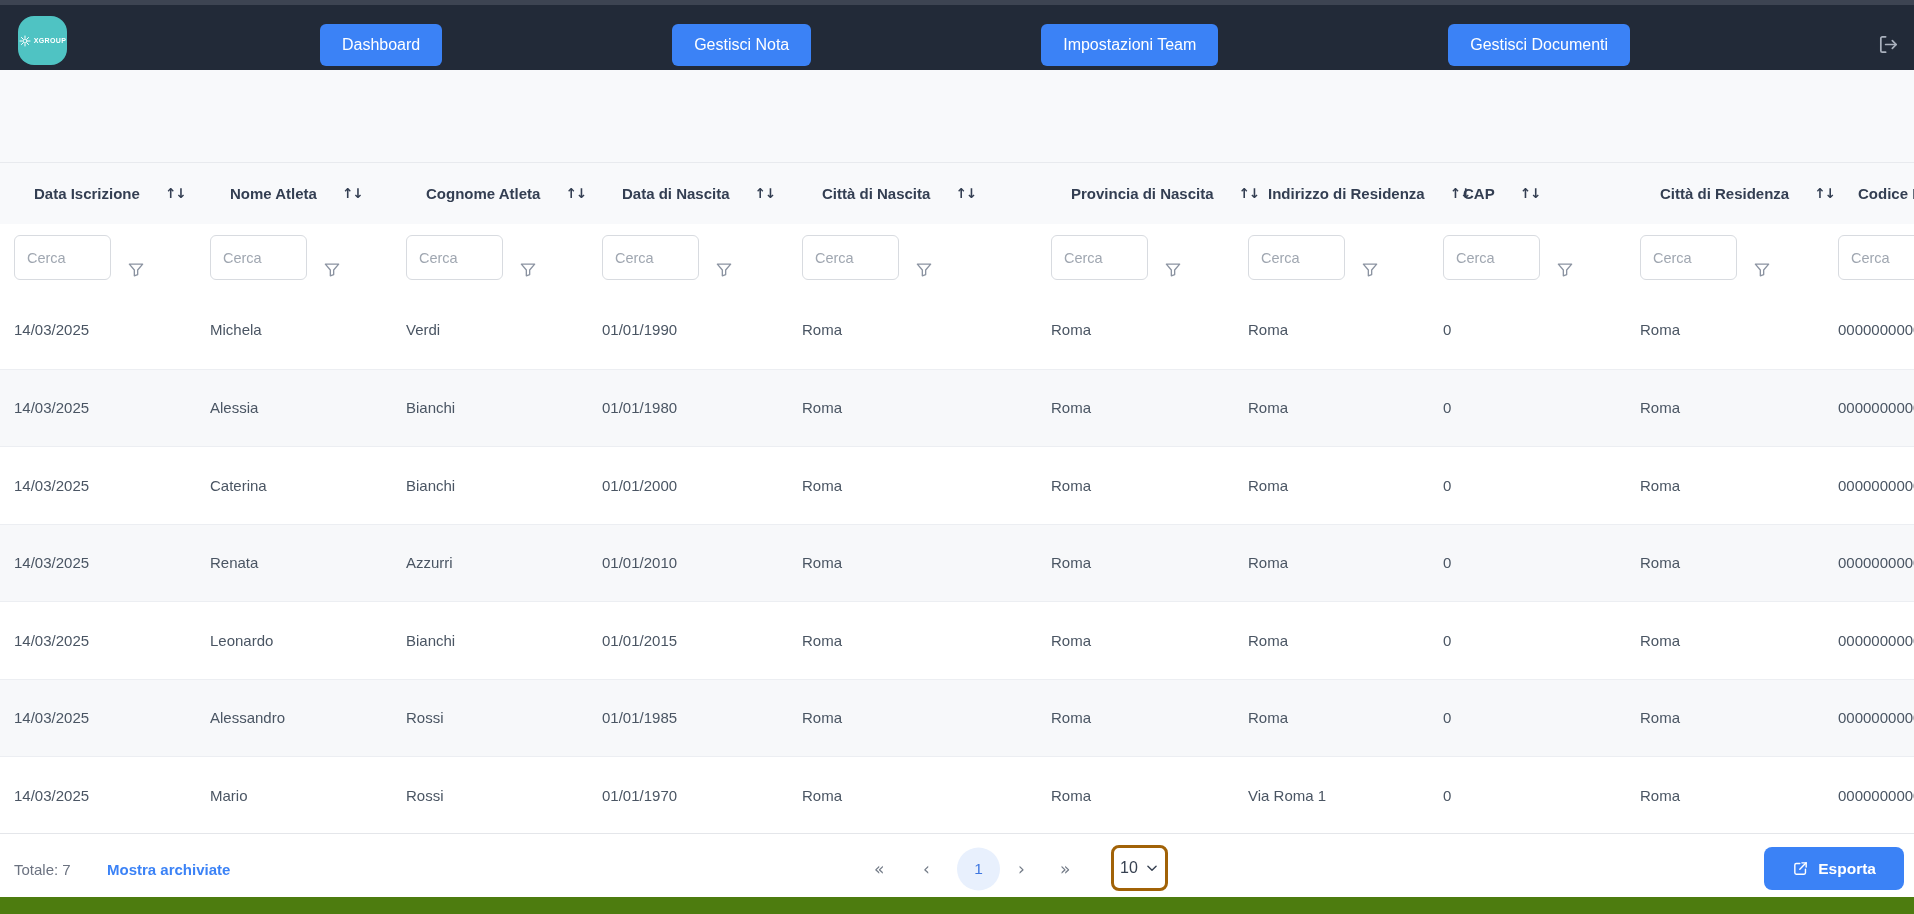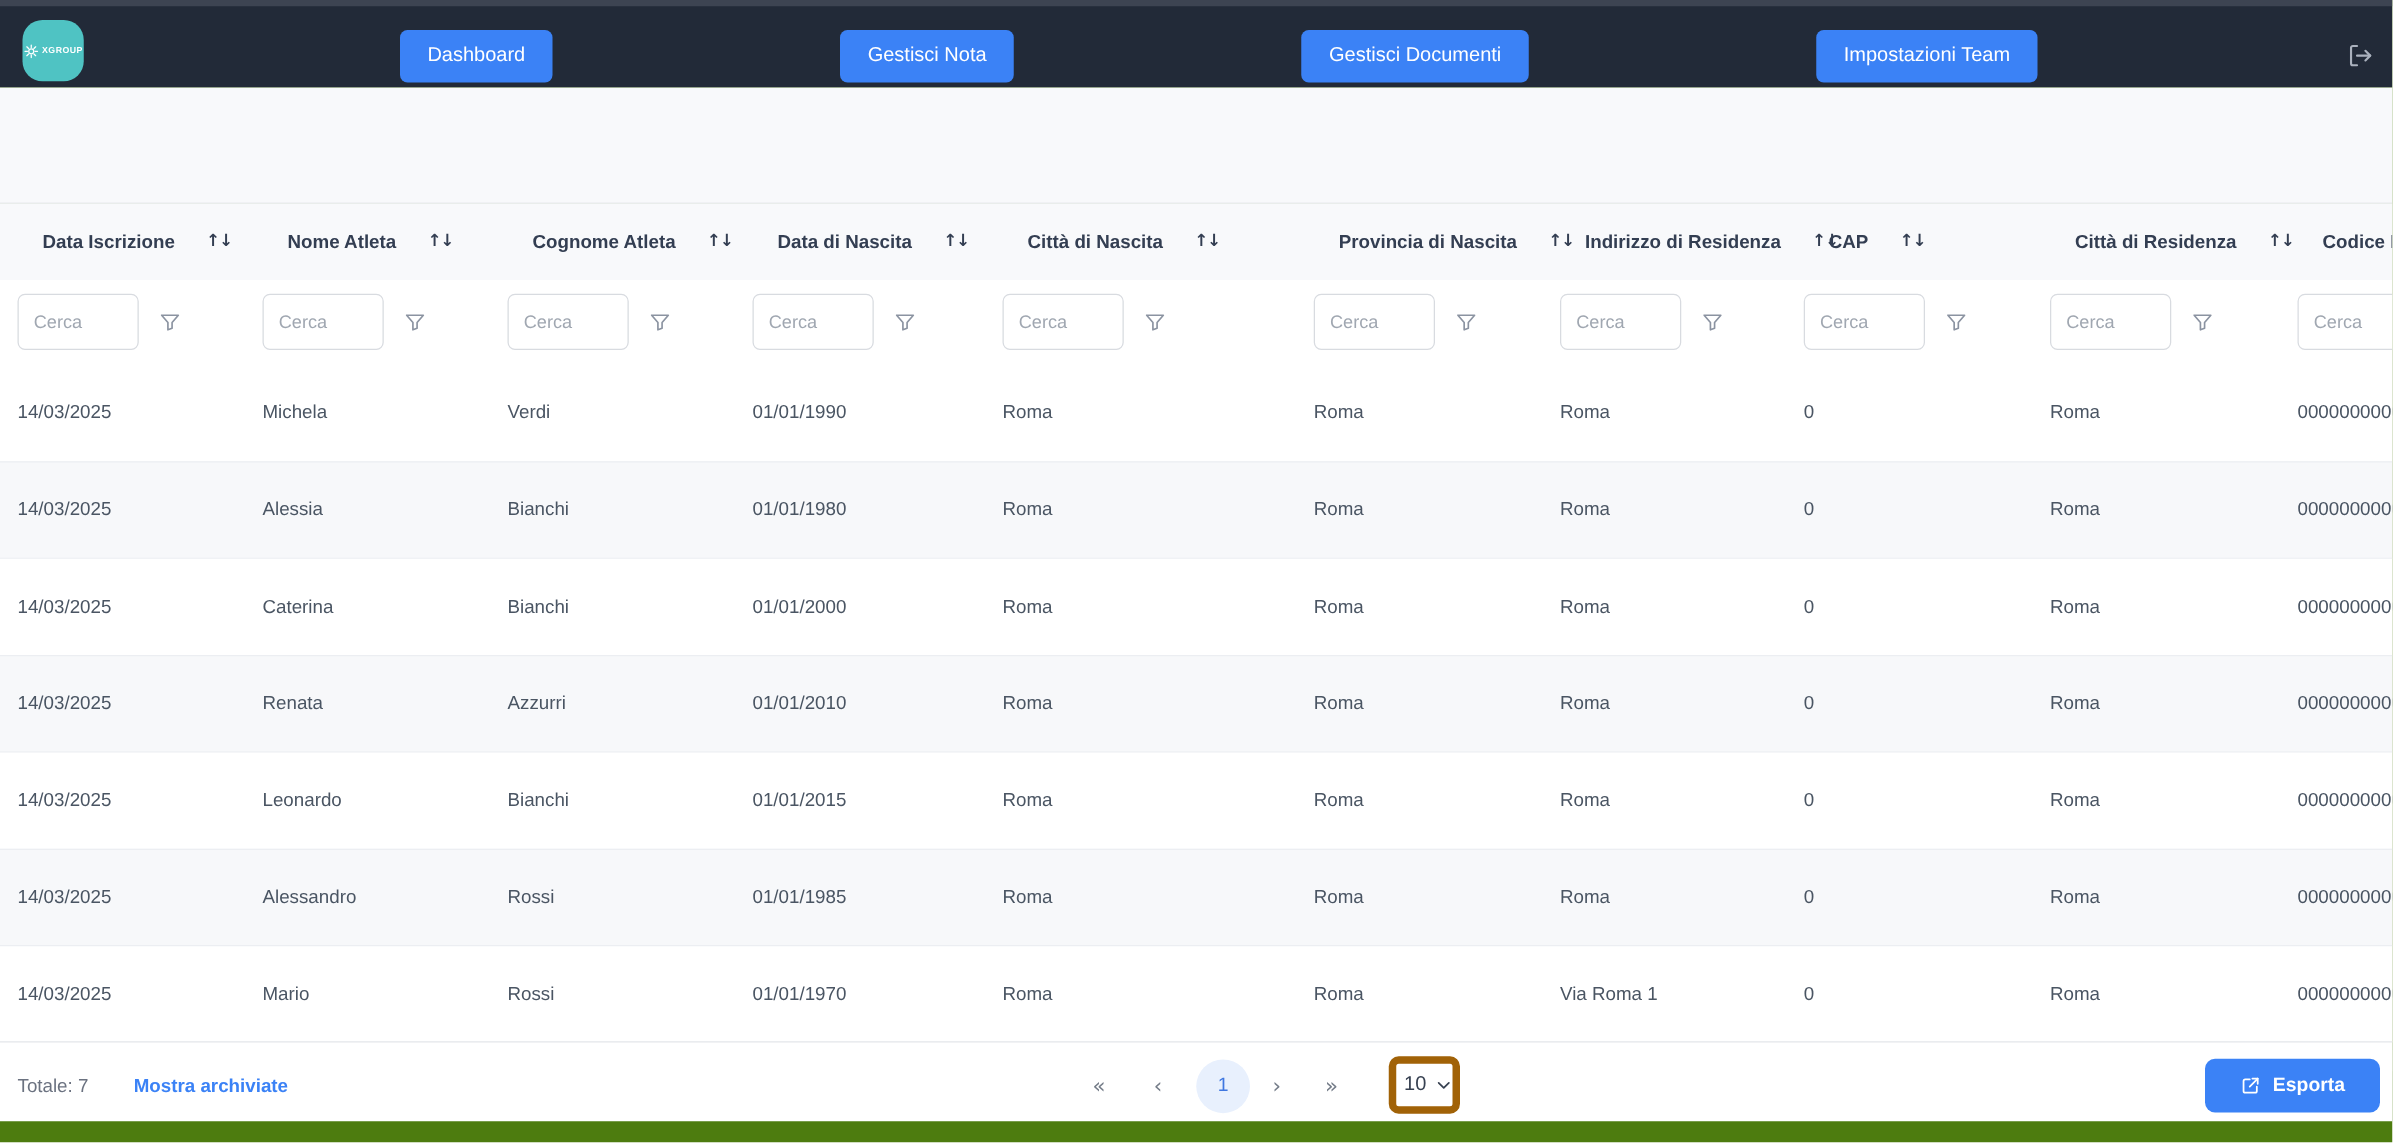--- a/index.html
+++ b/index.html
@@ -49,21 +49,21 @@
   .table-viewport { position: absolute; top: 163px; left: 0; width: 1914px; height: 671px; overflow: hidden; background: #fff; }
   .grid {
     display: grid;
     grid-template-columns: 196px 196px 196px 200px 249px 197px 195px 197px 198px 300px;
     padding-left: 14px; width: 2140px;
   }
   .thead { height: 61px; background: #f8f9fb; align-items: center; }
   .th-cell { display: flex; align-items: flex-start; gap: 25px; font-size: 15px; font-weight: 700; color: #333e52; cursor: pointer; white-space: nowrap; overflow: visible; margin-left: 20px; }
   .sort-icon { font-family: "DejaVu Sans", sans-serif; font-size: 13.5px; letter-spacing: -1px; color: #333e52; }
   .tfilter { height: 67px; background: #fff; align-items: center; }
-  .f-cell { display: flex; align-items: center; gap: 15px; }
+  .f-cell { display: flex; align-items: flex-end; gap: 15px; }
   .f-input {
     width: 97px; height: 45px; border: 1px solid #d8dbe0; border-radius: 6px; padding: 0 12px;
     font-size: 14.5px; font-family: inherit; color: #374151; outline: none; background: #fff;
   }
   .f-input::placeholder { color: #a0a7b1; }
   .funnel { display: flex; cursor: pointer; }
   .trow { height: 77.5px; align-items: center; font-size: 15px; color: #4a5563; background: #fff; }
   .trow + .trow { border-top: 1px solid #eceef2; }
   .trow.alt { background: #f7f8fa; }
   .tcell { display: flex; align-items: center; padding-right: 8px; white-space: nowrap; overflow: visible; }
@@ -84,22 +84,22 @@
   .footer { position: absolute; top: 840px; left: 0; width: 1914px; height: 57px; background: #fff; }
   .total { position: absolute; left: 14px; top: 50%; transform: translateY(-50%); font-size: 15px; color: #6b7280; }
   .show-archived { position: absolute; left: 107px; top: 50%; transform: translateY(-50%); font-size: 15px; font-weight: 700; color: #3b82f6; text-decoration: none; cursor: pointer; text-align: center; }
   .pag-btn { position: absolute; top: 50%; transform: translateY(-50%); font-size: 17px; color: #757d89; cursor: pointer; font-family: "DejaVu Sans", sans-serif; }
   .pag-first { left: 874px; } .pag-prev { left: 923px; } .pag-next { left: 1018px; } .pag-last { left: 1060px; }
   .page-current {
     position: absolute; left: 957px; top: 50%; transform: translateY(-50%); width: 43px; height: 43px; border-radius: 50%;
     background: #e8f0fd; color: #3f77e0; display: flex; align-items: center; justify-content: center; font-size: 15.5px; cursor: pointer;
   }
   .page-size {
-    position: absolute; left: 1111px; top: 5px; width: 57px; height: 46px; border: 6px solid #a16207; border-radius: 8px;
-    background: #fff; display: flex; align-items: center; justify-content: flex-end; gap: 7px; font-size: 16px; color: #374151; cursor: pointer;
+    position: absolute; left: 1111px; top: 5px; width: 57px; height: 46px; border: 3px solid #a16207; border-radius: 8px;
+    background: #fff; display: flex; align-items: center; justify-content: center; gap: 7px; font-size: 16px; color: #374151; cursor: pointer;
   }
   .export-btn {
     position: absolute; right: 10px; top: 7px; height: 43px; padding: 0 28px;
     background: #3b82f6; border: none; border-radius: 8px; color: #fff; font-size: 15.5px; font-weight: 700;
     font-family: inherit; display: flex; align-items: center; gap: 9px; cursor: pointer;
   }
 </style>
 </head>
 <body>
 
@@ -112,22 +112,22 @@
         <svg width="12" height="12" viewBox="0 0 24 24" fill="none" stroke="#ffffff" stroke-width="2" stroke-linecap="round">
           <circle cx="12" cy="12" r="4"></circle>
           <path d="M12 2v4M12 18v4M2 12h4M18 12h4M4.9 4.9l2.8 2.8M16.3 16.3l2.8 2.8M19.1 4.9l-2.8 2.8M7.7 16.3l-2.8 2.8"></path>
         </svg>
       </span>
       <span class="logo-text">XGROUP</span>
     </div>
     <div class="nav-items" id="nav-items">
         <button class="nav-btn">Dashboard</button>
         <button class="nav-btn">Gestisci Nota</button>
+        <button class="nav-btn">Impostazioni Team</button>
         <button class="nav-btn">Gestisci Documenti</button>
-        <button class="nav-btn">Impostazioni Team</button>
       </div>
     <div class="logout">
       <svg width="23" height="23" viewBox="0 0 24 24" fill="none" stroke="#aab1bd" stroke-width="1.8" stroke-linecap="round" stroke-linejoin="round">
         <path d="M9 4H5.5A1.5 1.5 0 0 0 4 5.5v13A1.5 1.5 0 0 0 5.5 20H9"></path>
         <path d="M16 8l4 4-4 4"></path>
         <path d="M20 12H9"></path>
       </svg>
     </div>
   </nav>
 

